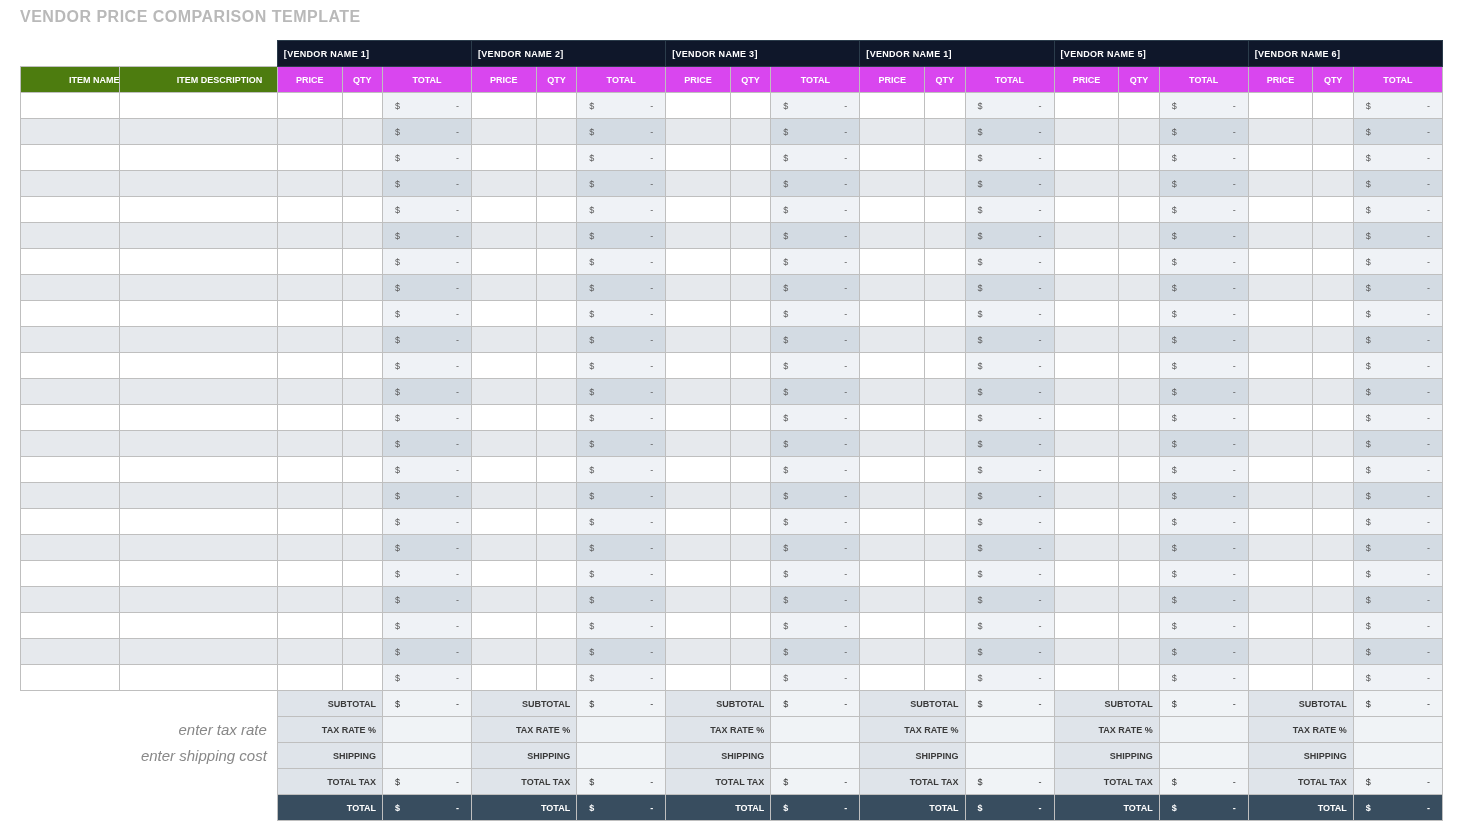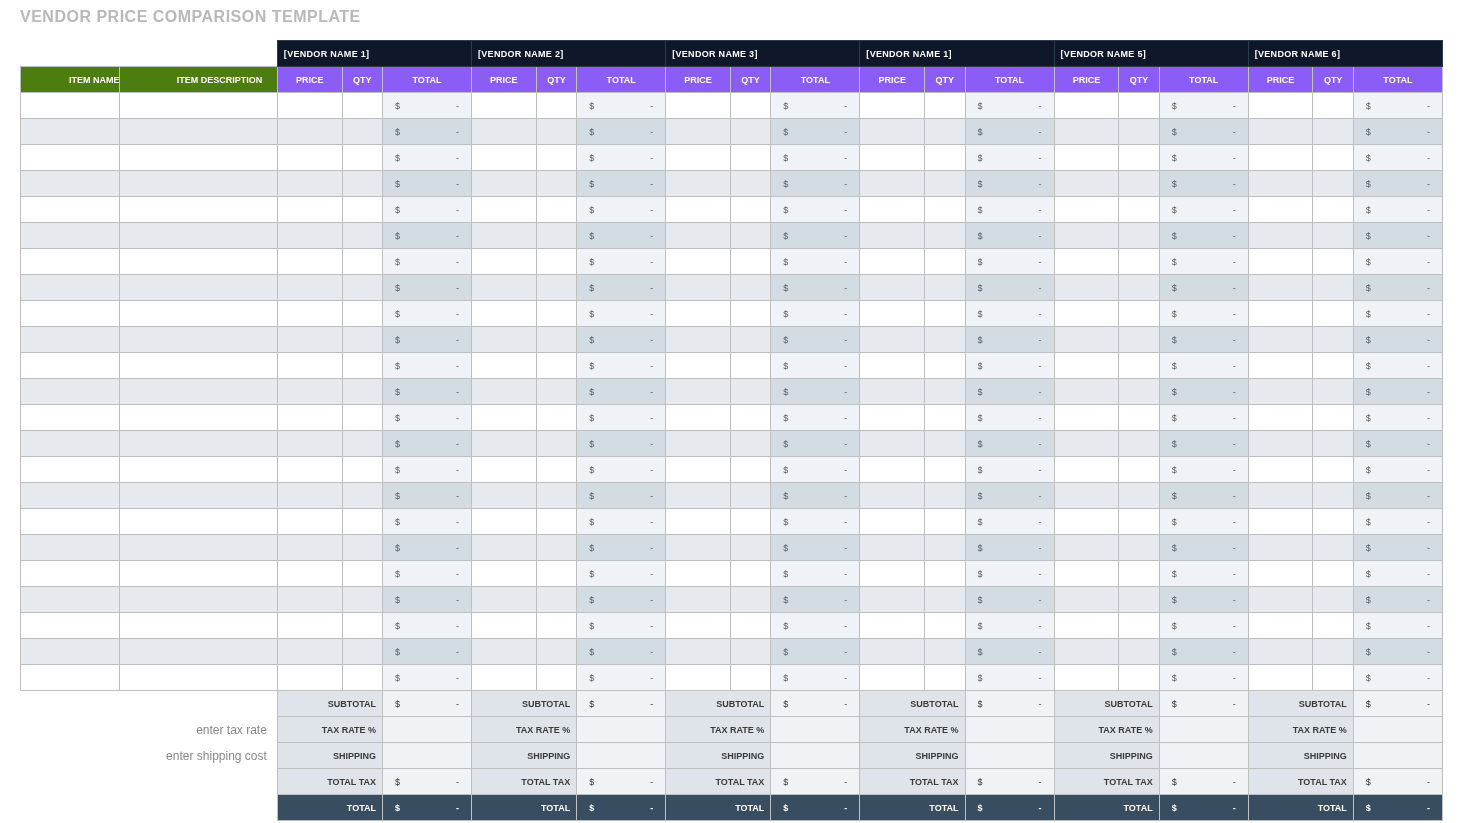--- a/index.html
+++ b/index.html
@@ -44,21 +44,21 @@
     background: #0f172a;
     color: #fff;
     font-weight: 700;
     font-size: 10px;
     letter-spacing: .3px;
   }
   .vendor-head td { border-color: #2b3c4b; }
   .noborder { border: none !important; background: #fff; }
 
   .sub-head {
-    background: #8b5cf6;
+    background: #d946ef;
     color: #fff;
     font-weight: 700;
     text-align: center;
     font-size: 9px;
   }
   .sub-head.item {
     background: #4d7c0f;
     padding-left: 48px;
   }
 
@@ -87,23 +87,24 @@
     background: #f0f3f6;
   }
   tr.sum td.val .dollar { float:left; padding-left:6px; }
   tr.sum td.val .dash   { float:right; padding-right:6px; }
   tr.sum.dark td.lab { background: #384d5f; color: #fff; }
   tr.sum.dark td.val { background: #384d5f; color: #fff; font-weight:700;}
   tr.sum td.hint {
     border: none;
     background: #fff;
     text-align: right;
+    font-style: italic;
     font-weight: normal;
     color: #888;
-    font-size: 12px;
+    font-size: 15px;
     padding-right: 10px;
   }
   tr.sum td.blankhint { border:none; background:#fff; }
 </style>
 </head>
 <body>
 
 <h1 class="title">VENDOR PRICE COMPARISON TEMPLATE</h1>
 
 <table id="tbl">

